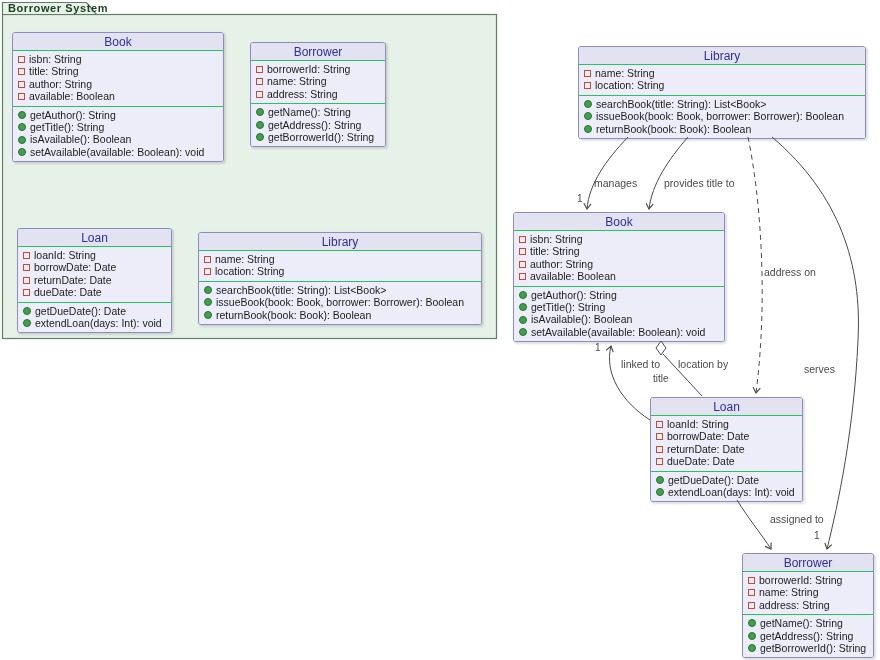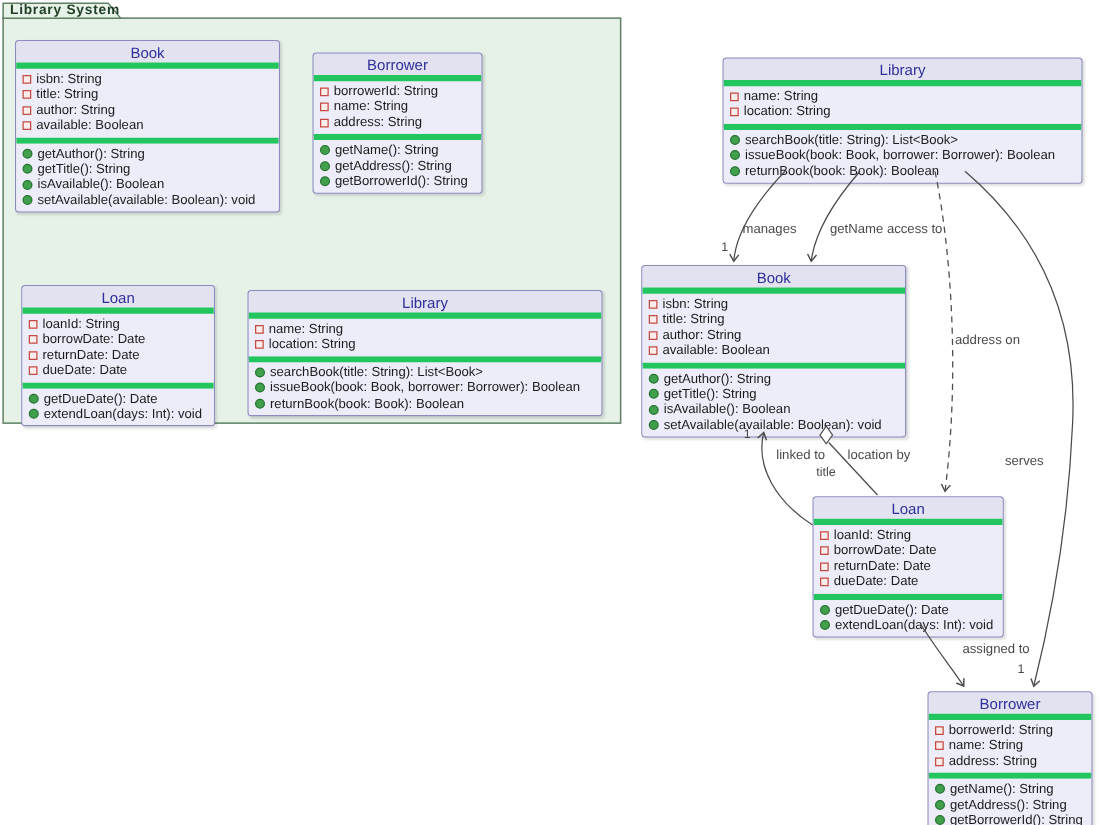--- a/index.html
+++ b/index.html
@@ -18,42 +18,42 @@
     color:#1f3d23;letter-spacing:0.6px;white-space:nowrap;
   }
   .uml-class{
     position:absolute;background:#ededfa;border:1px solid #8d8cc0;border-radius:3px;
     box-shadow:1.5px 1.5px 2px rgba(0,0,0,0.12);box-sizing:border-box;
   }
   .uml-title{
     background:#e2e2f0;border-radius:2px 2px 0 0;text-align:center;
     font-size:12px;color:#2f2f9d;padding:2px 4px 1px 4px;white-space:nowrap;
   }
-  .uml-section{border-top:5px solid #22c55e;padding:2px 5px 3px 5px;background:#ededfa;}
+  .uml-section{border-top:1px solid #22c55e;padding:2px 5px 3px 5px;background:#ededfa;}
   .uml-section:last-child{border-radius:0 0 2px 2px;}
   .member{display:flex;align-items:center;gap:4px;line-height:12.4px;white-space:nowrap;}
   .member-text{font-size:10.5px;color:#1c1c1c;}
   .icon{flex:0 0 auto;display:inline-block;}
   .field-icon{width:5px;height:5px;border:1.2px solid #c34a43;background:#fbedec;}
   .method-icon{width:6px;height:6px;border:1px solid #25722f;border-radius:50%;background:#41a04c;}
   .edge-label{
     position:absolute;font-size:10.5px;color:#4a4a4a;white-space:nowrap;
   }
   .mult-label{position:absolute;font-size:10px;color:#4a4a4a;white-space:nowrap;}
 </style>
 </head>
 <body>
 
 <div id="canvas">
 
   <svg class="layer" id="package-layer">
     <rect x="2.5" y="14.5" width="494" height="324" fill="#E6F1E7" stroke="#5E7F63" stroke-width="1.2"></rect>
     <path d="M2.5,14.5 L2.5,2.5 L86.5,2.5 L96.5,14.5 Z" fill="#E6F1E7" stroke="#5E7F63" stroke-width="1.2"></path>
   </svg>
-  <div class="pkg-label">Library System</div>
+  <div class="pkg-label">Borrower System</div>
 
   <div id="classes-layer">
       <div class="uml-class" style="left: 12px; top: 32px; width: 212px;">
     <div class="uml-title">Book</div>
     <div class="uml-section">
           <div class="member">
             <span class="icon field-icon"></span>
             <span class="member-text">isbn: String</span>
           </div>
           <div class="member">
@@ -318,21 +318,21 @@
     <path d="M748,137 C761,200 768,300 756,393" fill="none" stroke="#4a4a4a" stroke-width="1" stroke-dasharray="5,4" marker-end="url(#arrow)"></path>
     <path d="M772,137 C840,195 862,265 858,340 C854,430 838,505 827,549" fill="none" stroke="#4a4a4a" stroke-width="1" marker-end="url(#arrow)"></path>
     <path d="M650,420 C622,402 604,374 611,346" fill="none" stroke="#4a4a4a" stroke-width="1" marker-end="url(#arrow)"></path>
     <polygon points="661,341 666,348 661,355 656,348" fill="#ffffff" stroke="#4a4a4a" stroke-width="1"></polygon>
     <path d="M663,354 L702,396" fill="none" stroke="#4a4a4a" stroke-width="1"></path>
     <path d="M737,500 C748,518 762,535 771,549" fill="none" stroke="#4a4a4a" stroke-width="1" marker-end="url(#arrow)"></path>
   </svg>
 
   <div id="labels-layer">
     <span class="edge-label" style="left:594px;top:177px">manages</span>
-    <span class="edge-label" style="left:664px;top:177px">getName access to</span>
+    <span class="edge-label" style="left:664px;top:177px">provides title to</span>
     <span class="edge-label" style="left:764px;top:266px">address on</span>
     <span class="edge-label" style="left:804px;top:363px">serves</span>
     <span class="edge-label" style="left:621px;top:358px">linked to</span>
     <span class="edge-label" style="left:678px;top:358px">location by</span>
     <span class="edge-label" style="left:770px;top:513px">assigned to</span>
     <span class="mult-label" style="left:577px;top:193px">1</span>
     <span class="mult-label" style="left:595px;top:342px">1</span>
     <span class="mult-label" style="left:653px;top:373px">title</span>
     <span class="mult-label" style="left:814px;top:530px">1</span>
   </div>

